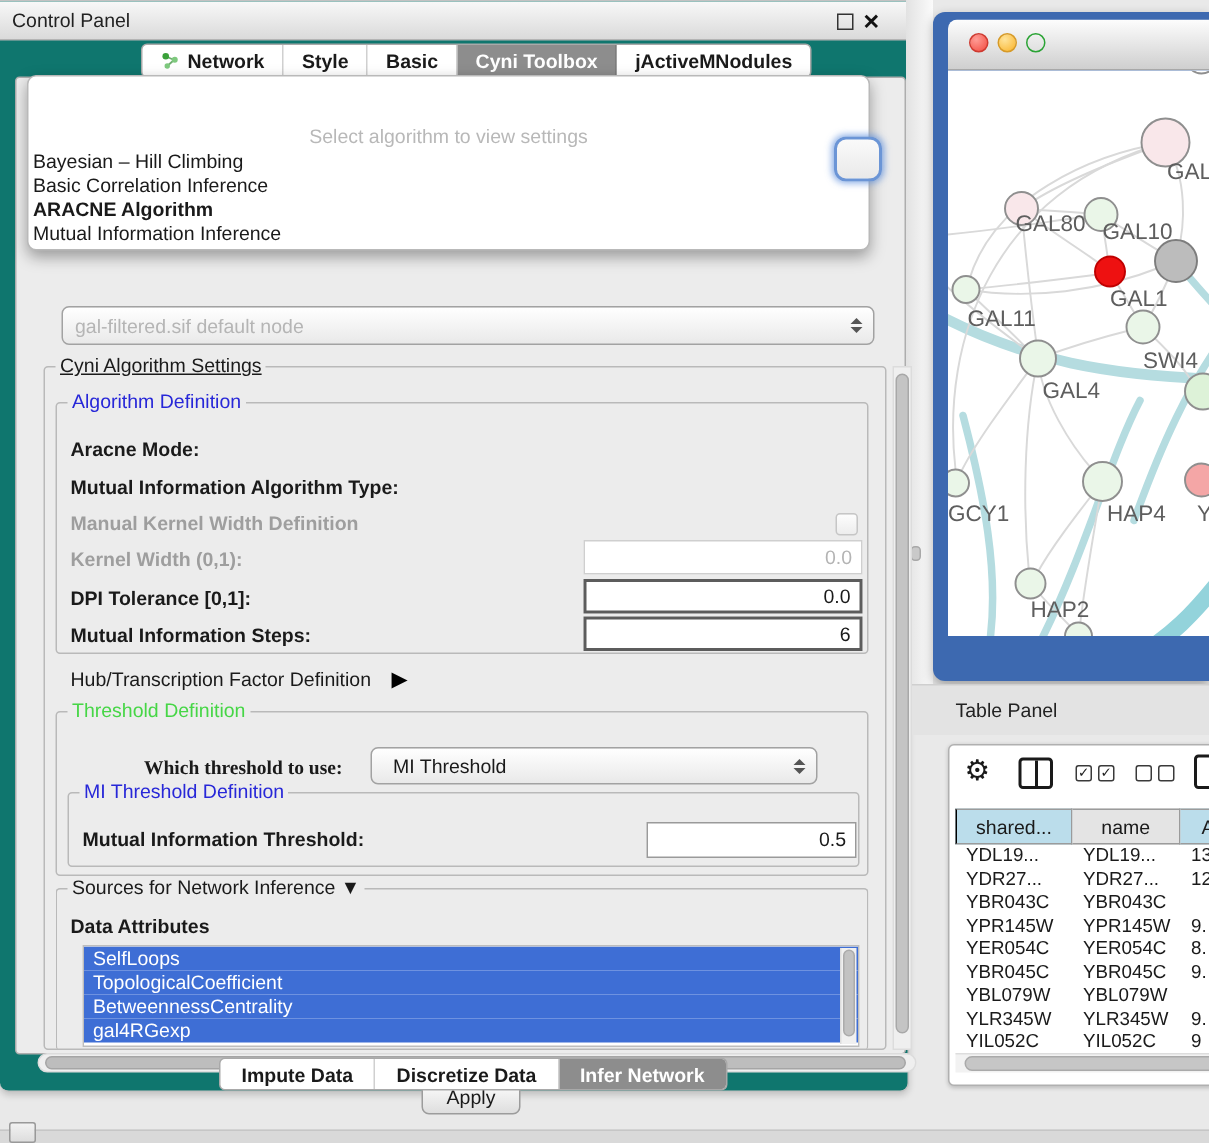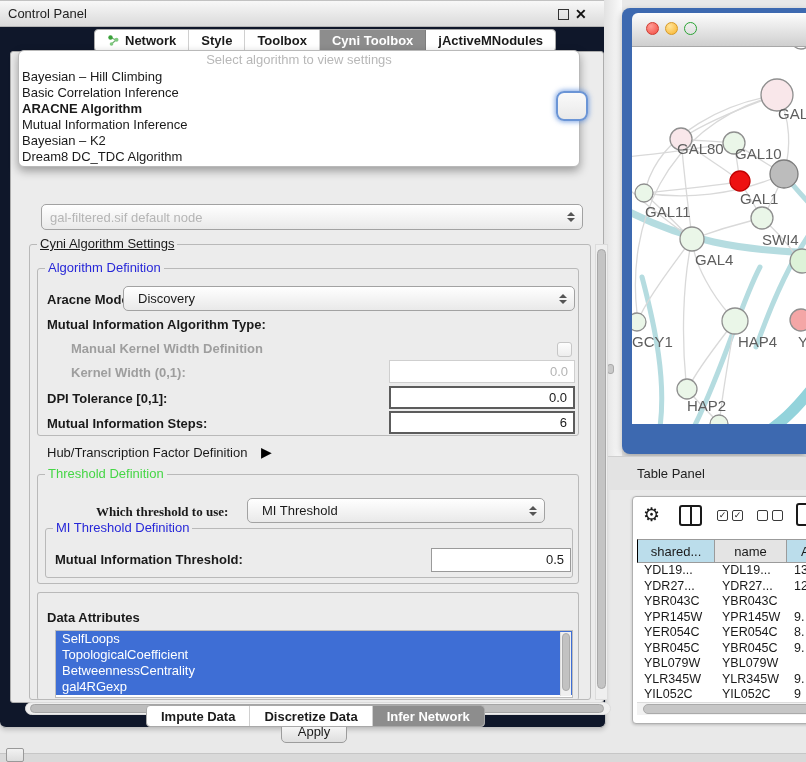--- a/index.html
+++ b/index.html
@@ -1,21 +1,21 @@
 <!DOCTYPE html>
 <html><head>
 <meta charset="utf-8">
 <style>
   html,body{margin:0;padding:0;background:#e9e9e9;}
   *{box-sizing:border-box;}
   #screen{position:relative;width:806px;height:762px;overflow:hidden;background:#e9e9e9;
     font-family:"Liberation Sans",sans-serif;font-size:13px;color:#1a1a1a;}
 
   
-  #cp{position:absolute;left:0;top:8;width:606px;height:728px;background:#0f172a;
+  #cp{position:absolute;left:0;top:8;width:606px;height:728px;background:#0f766e;
     border:1px solid #c2c2c2;border-left:none;border-radius:0 0 6px 6px;box-shadow:0 2px 5px rgba(0,0,0,.18);}
   #cp-titlebar{position:absolute;left:0;top:0;width:100%;height:26px;
     background:linear-gradient(#f8f8f8,#dadada);border-bottom:1px solid #b4b4b4;}
   #cp-title{position:absolute;left:8px;top:0;line-height:26px;color:#222;}
   #cp-float{position:absolute;left:558px;top:8px;width:11px;height:11px;border:1.5px solid #333;background:transparent;}
   #cp-close{position:absolute;left:575px;top:4px;font-size:14px;font-weight:bold;color:#111;line-height:18px;}
 
   
   #tabbar{position:absolute;left:94px;top:28px;height:23px;display:flex;background:#fff;
     border:1px solid #a9a9a9;border-radius:4px;overflow:hidden;}
@@ -35,21 +35,21 @@
   .combo .stepper i{display:block;width:0;height:0;border-left:4px solid transparent;border-right:4px solid transparent;}
   .combo .stepper i.up{border-bottom:4px solid #555;}
   .combo .stepper i.dn{border-top:4px solid #555;}
   #network-combo{left:30px;top:152px;width:542px;height:26px;color:#b5b5b5;z-index:5;padding-left:8px;}
 
   
   .groupbox{position:absolute;border:1px solid #b9b9b9;border-radius:3px;}
   .grouptitle{position:absolute;background:#ececec;padding:0 3px;line-height:14px;z-index:3;white-space:nowrap;}
   .blue{color:#2727d8;} .green{color:#46d646;}
   .formlabel{position:absolute;font-weight:bold;white-space:nowrap;}
-  .gray{color:#9e9e9e;margin-left:24px;}
+  .gray{color:#9e9e9e;}
   .textfield{position:absolute;background:#fff;text-align:right;padding:0 6px;line-height:21px;}
   .tf-normal{border:1px solid #9a9a9a;}
   .tf-strong{border:2px solid #5c5c5c;}
   .tf-disabled{border:1px solid #cfcfcf;color:#b4b4b4;}
 
   #settings-group{left:18px;top:192px;width:562px;height:456px;}
   #algo-box{left:26px;top:216px;width:542px;height:168px;}
   #threshold-box{left:26px;top:422px;width:542px;height:110px;}
   #mit-box{left:34px;top:476px;width:528px;height:50px;}
   #sources-box{left:26px;top:540px;width:542px;height:108px;border-bottom:none;}
@@ -80,21 +80,21 @@
   
   #bottom-tabs{position:absolute;left:146px;top:704px;height:22px;display:flex;background:#fff;
     border:1px solid #a9a9a9;border-radius:4px;overflow:hidden;z-index:6;}
   .btab{display:flex;align-items:center;padding:0 14px;font-weight:600;border-right:1px solid #d0d0d0;white-space:nowrap;}
   .btab:last-child{border-right:none;}
   .btab.selected{background:#8d8d8d;color:#fff;}
 
   
   #algo-popup{position:absolute;left:18px;top:49px;width:562px;height:117px;background:#fff;
     border:1px solid #b9b9b9;border-radius:6px;box-shadow:0 4px 10px rgba(0,0,0,.35);z-index:20;overflow:hidden;}
-  #popup-prompt{height:18px;line-height:18px;text-align:center;color:#b8b8b8;}
+  #popup-prompt{height:18px;line-height:18px;text-align:center;color:#b8b8b8;margin-top:31px;}
   .popup-item{height:16px;line-height:16px;padding-left:3px;white-space:nowrap;}
   .popup-item.bold{font-weight:bold;}
   #focus-frag{position:absolute;left:556px;top:90px;width:32px;height:30px;border:2px solid #6b95d6;border-radius:8px;
     background:linear-gradient(#fafafa,#e9e9e9);box-shadow:0 0 5px 1px rgba(90,140,220,.75);z-index:22;}
 
   
   #divider{position:absolute;left:604px;top:0;width:18px;height:456px;background:linear-gradient(90deg,#e2e2e2,#fbfbfb);}
   #divider-handle{position:absolute;left:3px;top:364px;width:7px;height:10px;background:#c9c9c9;border:1px solid #a8a8a8;border-radius:3px;}
 
   
@@ -158,21 +158,21 @@
             <circle cx="9.5" cy="5.8" r="2" fill="#7ec97e"></circle>
             <circle cx="4.5" cy="10" r="1.8" fill="#7ec97e"></circle>
           </svg>
         </span>
         <span>Network</span>
       </span>
       <span class="tab">
           <span>Style</span>
         </span>
       <span class="tab">
-          <span>Toolbox</span>
+          <span>Basic</span>
         </span>
       <span class="tab selected">
           <span>Cyni Toolbox</span>
         </span>
       <span class="tab">
           <span>jActiveMNodules</span>
         </span>
     </div>
 
     <div id="content-panel">
@@ -185,27 +185,20 @@
           </span>
       </div>
 
       <div class="groupbox" id="settings-group"></div>
       <span class="grouptitle" style="left:26px;top:185px;text-decoration:underline;">Cyni Algorithm Settings</span>
 
       <div class="groupbox" id="algo-box"></div>
       <span class="grouptitle blue" style="left:34px;top:209px;">Algorithm Definition</span>
 
       <span class="formlabel" style="left:36px;top:240px;">Aracne Mode:</span>
-      <div class="combo" style="left:112px;top:234px;width:452px;">
-        <span>Discovery</span>
-        <span class="stepper">
-            <i class="up"></i>
-            <i class="dn"></i>
-          </span>
-      </div>
 
       <span class="formlabel" style="left:36px;top:265px;">Mutual Information Algorithm Type:</span>
 
       <span class="formlabel gray" style="left:36px;top:289px;">Manual Kernel Width Definition</span>
       <span id="checkbox-mkw"></span>
 
       <span class="formlabel gray" style="left:36px;top:313px;">Kernel Width (0,1):</span>
       <div class="textfield tf-disabled" style="left:378px;top:308px;width:186px;height:23px;">0.0</div>
 
       <span class="formlabel" style="left:36px;top:339px;">DPI Tolerance [0,1]:</span>
@@ -231,20 +224,24 @@
           </span>
       </div>
 
       <div class="groupbox" id="mit-box"></div>
       <span class="grouptitle blue" style="left:42px;top:469px;">MI Threshold Definition</span>
 
       <span class="formlabel" style="left:44px;top:500px;">Mutual Information Threshold:</span>
       <div class="textfield tf-normal" style="left:420px;top:496px;width:140px;height:24px;">0.5</div>
 
       <div class="groupbox" id="sources-box"></div>
+      <span class="grouptitle" style="left:34px;top:533px;">
+        <span>Sources for Network Inference</span>
+        <span>▼</span>
+      </span>
       <span id="attr-label">Data Attributes</span>
       <div id="attr-list">
         <div id="attr-items">
             <div class="attr-item">SelfLoops</div>
             <div class="attr-item">TopologicalCoefficient</div>
             <div class="attr-item">BetweennessCentrality</div>
             <div class="attr-item">gal4RGexp</div>
           </div>
         <div id="attr-scroll">
             <div class="thumb"></div>

